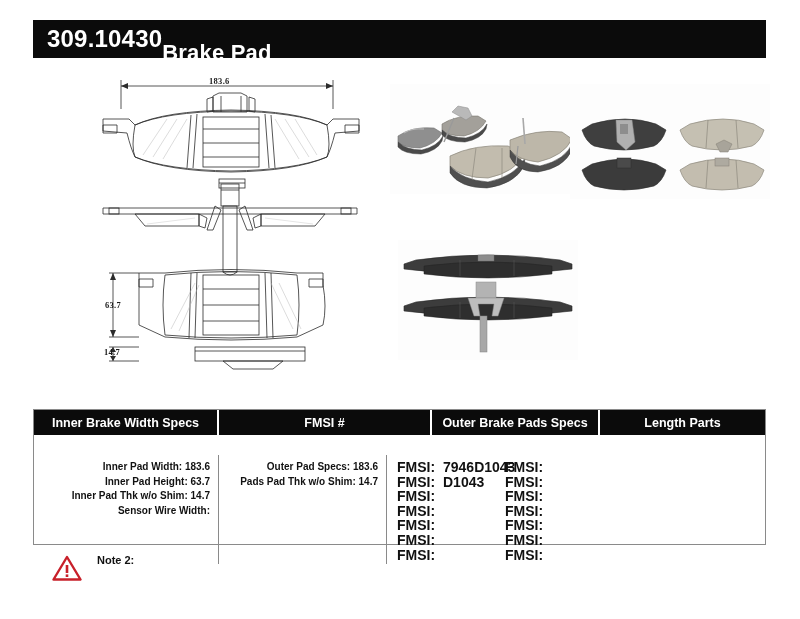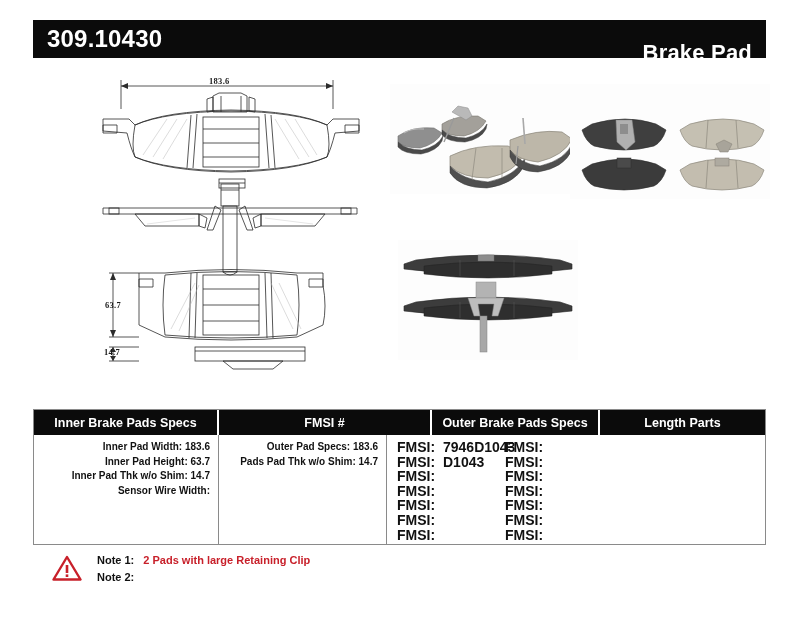--- a/index.html
+++ b/index.html
@@ -10,21 +10,21 @@
     font-family: "Liberation Sans", sans-serif;
     overflow: hidden;
   }
   #sheet { position: relative; width: 800px; height: 619px; background: #fff; }
 
   
   .title-bar {
     position: absolute; left: 33px; top: 20px;
     width: 733px; height: 38px;
     background: #0b0b0b;
-    display: flex; align-items: center; justify-content: space-between;
+    display: flex; align-items: center; 
     padding: 10px 14px;
   }
   .title-bar .part-no {
     color: #fff; font-size: 24px; font-weight: bold; letter-spacing: .2px;
   }
   .title-bar .cat {
     color: #fff; font-size: 22px; font-weight: bold; letter-spacing: .2px; margin-top: 28px;
   }
 
   
@@ -45,21 +45,21 @@
   }
   .hdr-row { display: flex; height: 25px; }
   .hdr-cell {
     background: #0b0b0b; color: #fff;
     font-size: 12.5px; font-weight: bold;
     display: flex; align-items: center; justify-content: center;
     border-right: 2px solid #fff;
     height: 25px;
   }
   .hdr-cell:last-child { border-right: none; }
-  .body-row { display: flex; }
+  .body-row { display: flex; margin-top: 20px; }
   .body-cell {
     border-right: 1px solid #8a8a8a;
     padding-top: 5px;
     height: 109px;
   }
   .body-cell:last-child { border-right: none; }
 
   .spec-line {
     font-size: 10px; font-weight: bold; color: #111;
     text-align: right; padding-right: 8px; line-height: 14.5px;
@@ -308,21 +308,21 @@
         <rect x="82" y="76" width="7" height="36" fill="#a8a8a8" stroke="#838383" stroke-width="0.5"></rect>
         <line x1="62" y1="62" x2="62" y2="78" stroke="#555" stroke-width="0.6"></line>
         <line x1="116" y1="62" x2="116" y2="78" stroke="#555" stroke-width="0.6"></line>
       </g>
     </svg>
   </div>
 
   <div class="spec-table">
 
     <div class="hdr-row">
-      <div class="hdr-cell" style="width:185px;">Inner Brake Pads Specs</div>
+      <div class="hdr-cell" style="width:185px;">Inner Brake Width Specs</div>
       <div class="hdr-cell" style="width:213px;">FMSI #</div>
       <div class="hdr-cell" style="width:168px;">Outer Brake Pads Specs</div>
       <div class="hdr-cell" style="width:165px;">Length Parts</div>
     </div>
 
     <div class="body-row">
 
       <div class="body-cell" style="width:185px;">
         <div class="spec-line">
           <span>Inner Pad Width:</span>
@@ -422,22 +422,18 @@
     </div>
   </div>
 
   <div class="notes">
     <svg class="warn-icon" viewBox="0 0 30 26">
       <path d="M15,2 L28.5,24.5 L1.5,24.5 Z" fill="#ffffff" stroke="#c8202a" stroke-width="2.4" stroke-linejoin="round"></path>
       <rect x="13.7" y="10" width="2.6" height="8" fill="#c8202a"></rect>
       <rect x="13.7" y="19.4" width="2.6" height="2.6" fill="#c8202a"></rect>
     </svg>
     <div class="note-line">
-      <span>Note 1:</span>
-      <span class="note-val">2 Pads with large Retaining Clip</span>
-    </div>
-    <div class="note-line">
       <span>Note 2:</span>
       <span class="note-val"></span>
     </div>
   </div>
 
 </div>
 
 </body></html>

